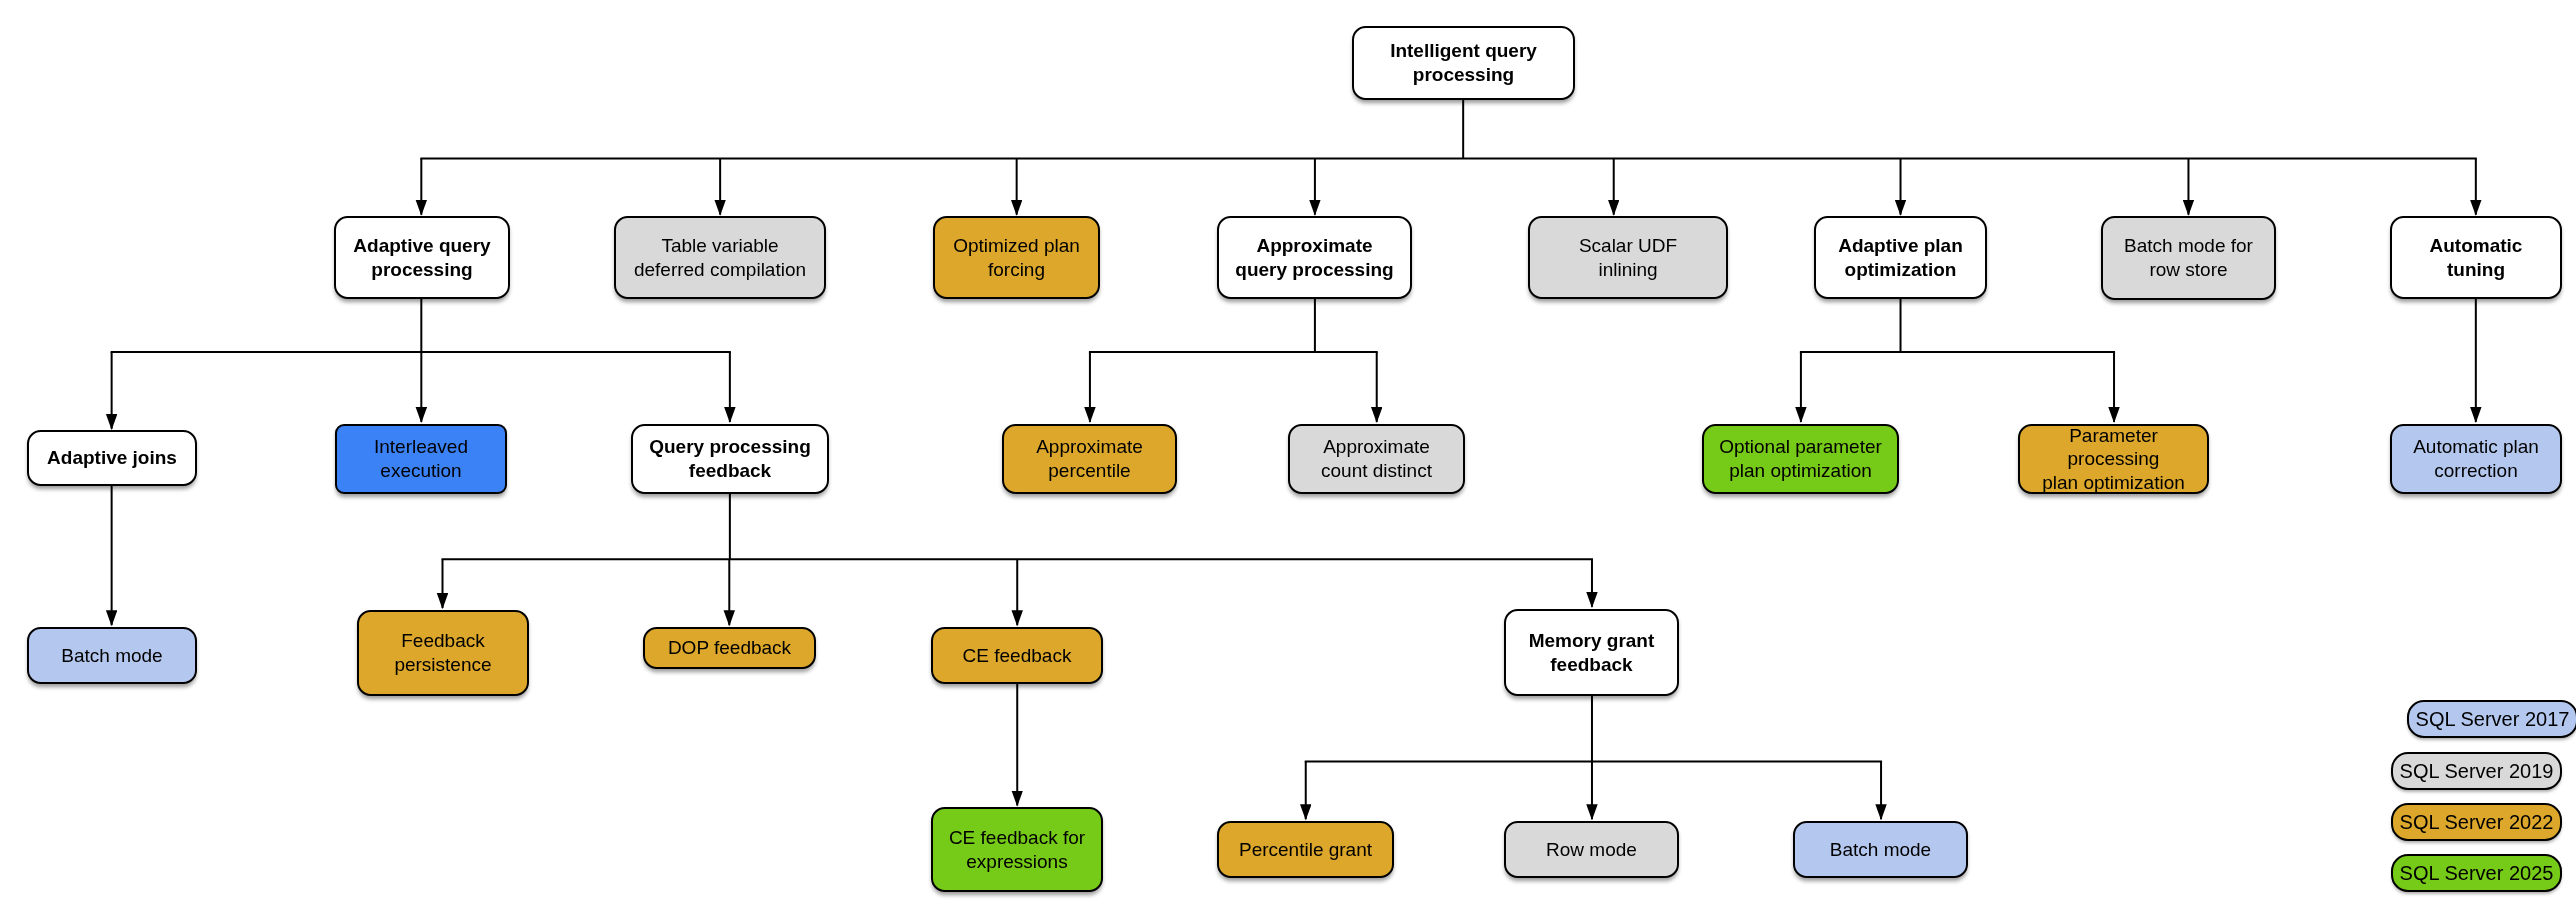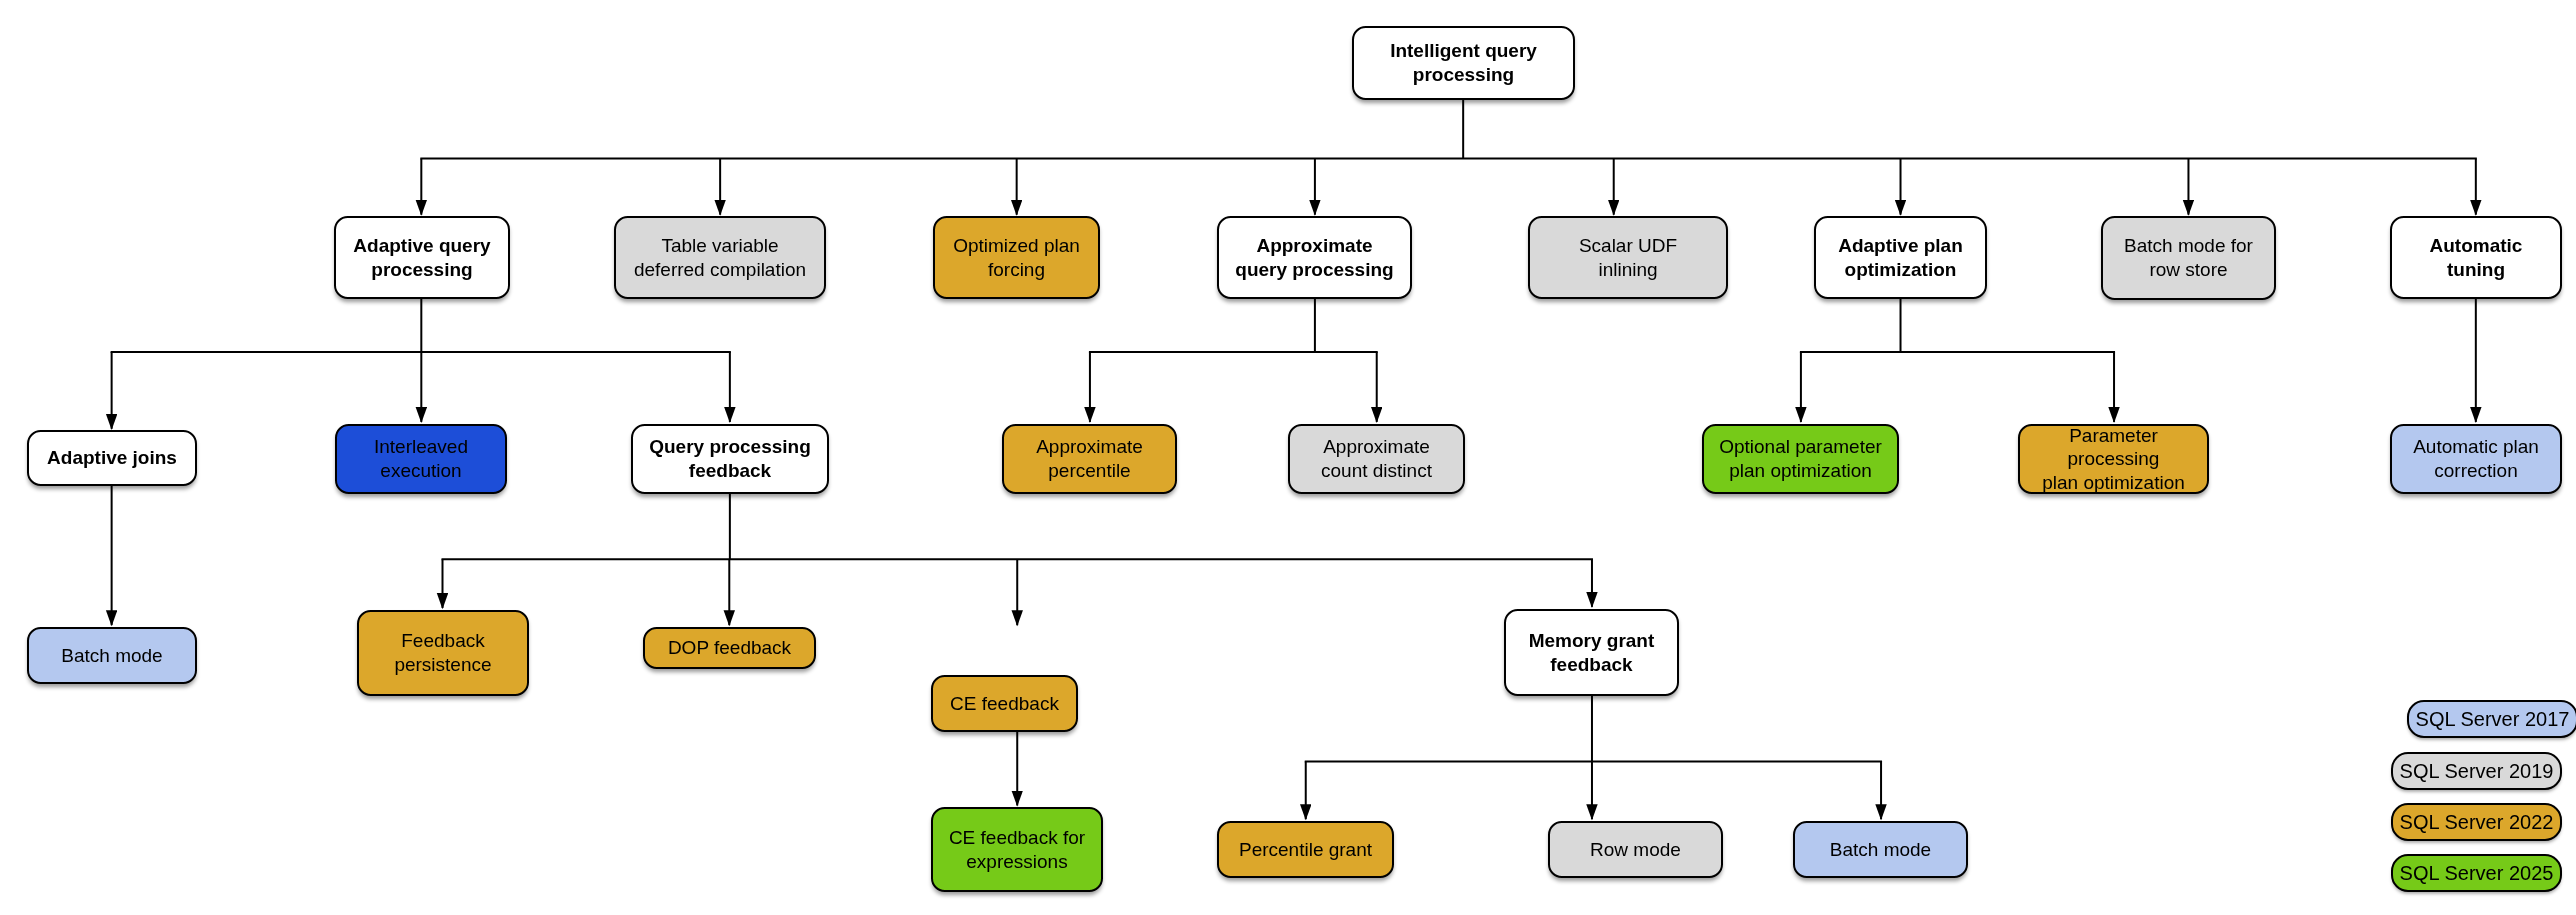--- a/index.html
+++ b/index.html
@@ -94,45 +94,45 @@
 query processing</div>
       <div class="node" style="left: 1528px; top: 216px; width: 200px; height: 83px; background: rgb(217, 217, 217);">Scalar UDF
 inlining</div>
       <div class="node plain" style="left: 1814px; top: 216px; width: 173px; height: 83px; background: rgb(255, 255, 255);">Adaptive plan
 optimization</div>
       <div class="node" style="left: 2101px; top: 216px; width: 175px; height: 84px; background: rgb(217, 217, 217);">Batch mode for
 row store</div>
       <div class="node plain" style="left: 2390px; top: 216px; width: 172px; height: 83px; background: rgb(255, 255, 255);">Automatic
 tuning</div>
       <div class="node plain" style="left: 27px; top: 430px; width: 170px; height: 56px; background: rgb(255, 255, 255);">Adaptive joins</div>
-      <div class="node" style="left: 335px; top: 424px; width: 172px; height: 70px; background: #1d4ed8;">Interleaved
+      <div class="node" style="left: 335px; top: 424px; width: 172px; height: 70px; background: #3b82f6; border-radius: 9px;">Interleaved
 execution</div>
       <div class="node plain" style="left: 631px; top: 424px; width: 198px; height: 70px; background: rgb(255, 255, 255);">Query processing
 feedback</div>
       <div class="node" style="left: 1002px; top: 424px; width: 175px; height: 70px; background: rgb(220, 167, 43);">Approximate
 percentile</div>
       <div class="node" style="left: 1288px; top: 424px; width: 177px; height: 70px; background: rgb(217, 217, 217);">Approximate
 count distinct</div>
       <div class="node" style="left: 1702px; top: 424px; width: 197px; height: 70px; background: rgb(118, 202, 24);">Optional parameter
 plan optimization</div>
       <div class="node" style="left: 2018px; top: 424px; width: 191px; height: 70px; background: rgb(220, 167, 43);">Parameter processing
 plan optimization</div>
       <div class="node" style="left: 2390px; top: 424px; width: 172px; height: 70px; background: rgb(180, 200, 239);">Automatic plan
 correction</div>
       <div class="node" style="left: 27px; top: 627px; width: 170px; height: 57px; background: rgb(180, 200, 239);">Batch mode</div>
       <div class="node" style="left: 357px; top: 610px; width: 172px; height: 86px; background: rgb(220, 167, 43);">Feedback
 persistence</div>
       <div class="node" style="left: 643px; top: 627px; width: 173px; height: 42px; background: rgb(220, 167, 43);">DOP feedback</div>
-      <div class="node" style="left: 931px; top: 627px; width: 147px; height: 57px; background: rgb(220, 167, 43); margin-top: 48px;">CE feedback</div>
+      <div class="node" style="left: 931px; top: 627px; width: 172px; height: 57px; background: rgb(220, 167, 43);">CE feedback</div>
       <div class="node plain" style="left: 1504px; top: 609px; width: 175px; height: 87px; background: rgb(255, 255, 255);">Memory grant
 feedback</div>
       <div class="node" style="left: 931px; top: 807px; width: 172px; height: 85px; background: rgb(118, 202, 24);">CE feedback for
 expressions</div>
       <div class="node" style="left: 1217px; top: 821px; width: 177px; height: 57px; background: rgb(220, 167, 43);">Percentile grant</div>
-      <div class="node" style="left: 1504px; top: 821px; width: 175px; height: 57px; background: rgb(217, 217, 217); margin-left: 44px;">Row mode</div>
+      <div class="node" style="left: 1504px; top: 821px; width: 175px; height: 57px; background: rgb(217, 217, 217);">Row mode</div>
       <div class="node" style="left: 1793px; top: 821px; width: 175px; height: 57px; background: rgb(180, 200, 239);">Batch mode</div>
     </div>
   <div id="legend-layer">
       <div class="chip" style="left: 2391px; top: 700px; width: 171px; height: 38px; background: rgb(180, 200, 239); margin-left: 16px;">SQL Server 2017</div>
       <div class="chip" style="left: 2391px; top: 752px; width: 171px; height: 38px; background: rgb(217, 217, 217);">SQL Server 2019</div>
       <div class="chip" style="left: 2391px; top: 803px; width: 171px; height: 38px; background: rgb(220, 167, 43);">SQL Server 2022</div>
       <div class="chip" style="left: 2391px; top: 854px; width: 171px; height: 38px; background: rgb(118, 202, 24);">SQL Server 2025</div>
     </div>
 </div>
 

